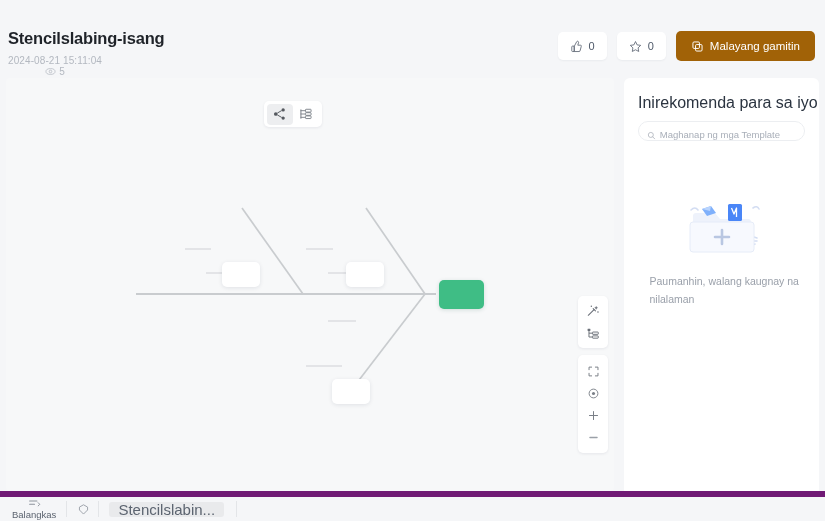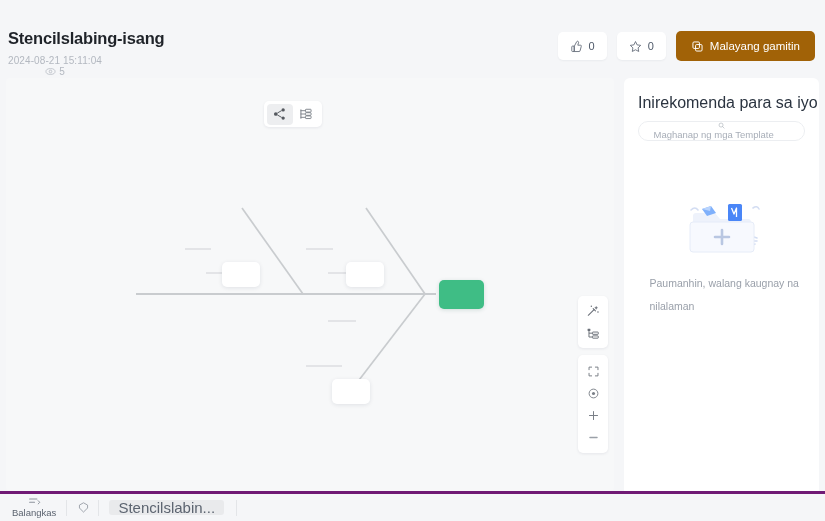--- a/index.html
+++ b/index.html
@@ -51,34 +51,34 @@
          display: flex; flex-direction: column; align-items: center; }
   .vtb.top { left: 572px; top: 218px; width: 30px; padding: 4px 0; }
   .vtb.bottom { left: 572px; top: 277px; width: 30px; padding: 5px 0; }
   .vtb-btn { width: 30px; height: 22px; display: flex; align-items: center; justify-content: center; cursor: pointer; }
 
   
   .sidebar { position: absolute; left: 624px; top: 78px; width: 195px; height: 413px;
              background: #fff; border-radius: 6px 6px 0 0; overflow: hidden; }
   .sb-title { position: absolute; left: 14px; top: 16px; font-size: 16px; color: #2b3440; }
   .sb-search { position: absolute; left: 14px; top: 43px; width: 167px; height: 20px;
-               border: 1px solid #eceef1; border-radius: 10px; display: flex; align-items: center; padding: 0 8px; cursor: text; flex-direction: column; }
+               border: 1px solid #eceef1; border-radius: 10px; display: flex; align-items: flex-end; padding: 0 8px; cursor: text; }
   .sb-search input { border: none; outline: none; font-size: 9.5px; color: #868c96; background: transparent; width: 140px;
                      font-family: "Liberation Sans", sans-serif; margin-left: 4px; }
   .sb-search input::placeholder { color: #a8aeb8; }
 
   .empty-wrap { position: absolute; left: 0; top: 108px; width: 195px; display: flex; flex-direction: column; align-items: center; }
-  .empty-text { width: 160px; margin-top: 8px; font-size: 10.5px; line-height: 23px; color: #9aa0aa; text-align: left; padding-left: 8px; }
+  .empty-text { width: 160px; margin-top: 8px; font-size: 10.5px; line-height: 18px; color: #9aa0aa; text-align: left; padding-left: 8px; }
 
   .watermark { position: absolute; left: 0; bottom: 22px; width: 195px; text-align: center;
                font-family: "Liberation Serif", serif; font-size: 23px; color: #cfd2d6; letter-spacing: .2px; }
 
   
   .bottombar { position: absolute; left: 0; bottom: 0; width: 825px; height: 30px; background: #f5f6f8;
-               display: flex; align-items: center; border-top: 3px solid #701a75; }
+               display: flex; align-items: center; border-top: 6px solid #701a75; }
   .bb-outline { display: flex; flex-direction: column; align-items: center; margin-left: 12px; cursor: pointer; }
   .bb-outline .lbl { font-size: 9.5px; color: #5c6470; margin-top: 1px; }
   .bb-sep { width: 1px; height: 16px; background: #e3e5e8; margin: 0 10px; }
   .bb-tab { height: 15px; padding: 0 9px; background: #e9eaec; border-radius: 3px;
             display: flex; align-items: center; font-size: 15px; color: #5c6470; cursor: pointer; }
   .bb-icon { display: flex; align-items: center; cursor: pointer; }
 </style>
 </head>
 <body>
 

